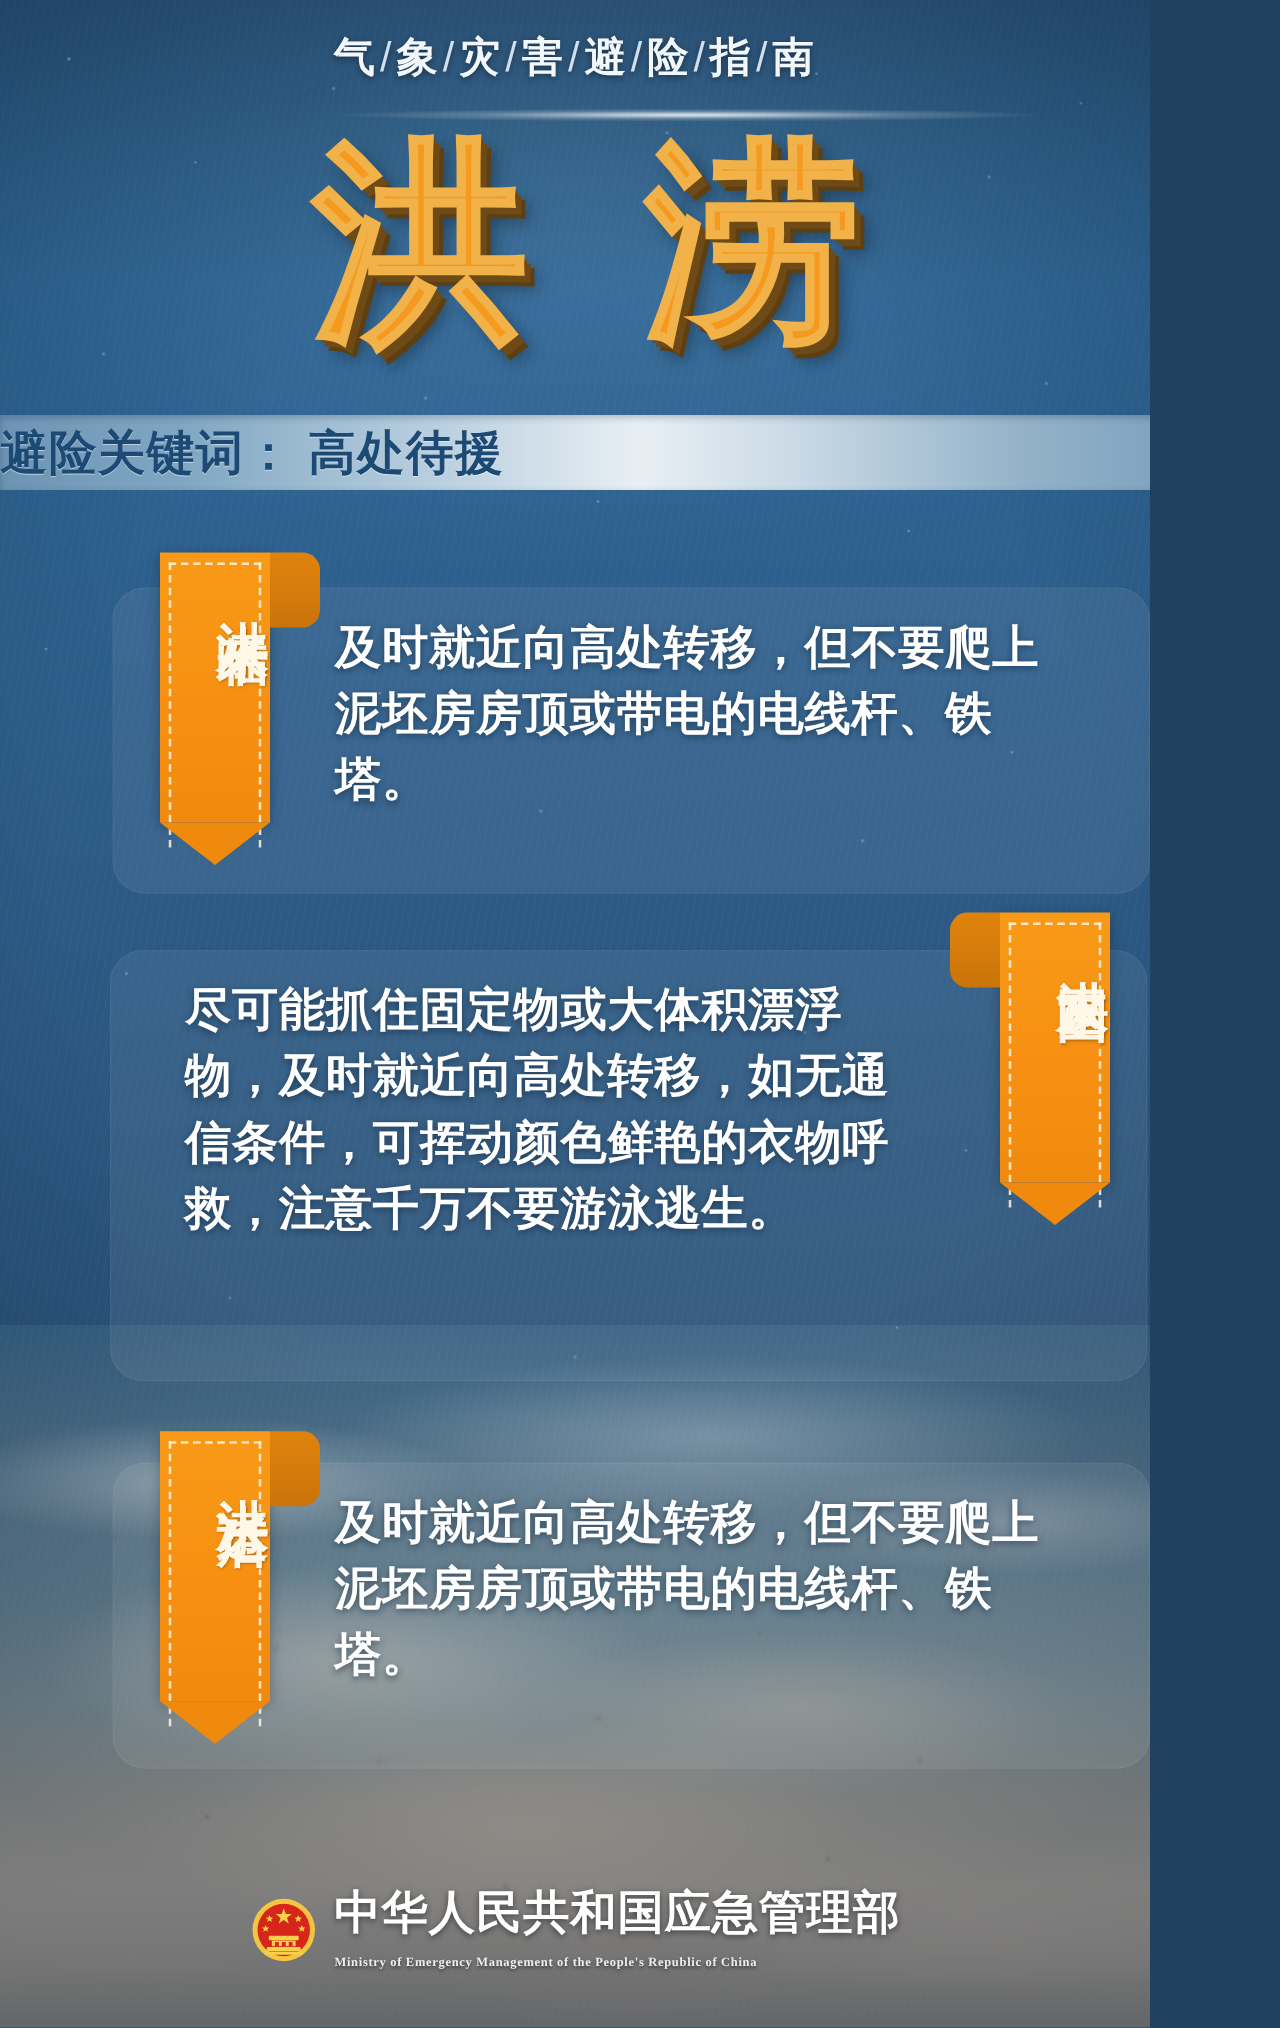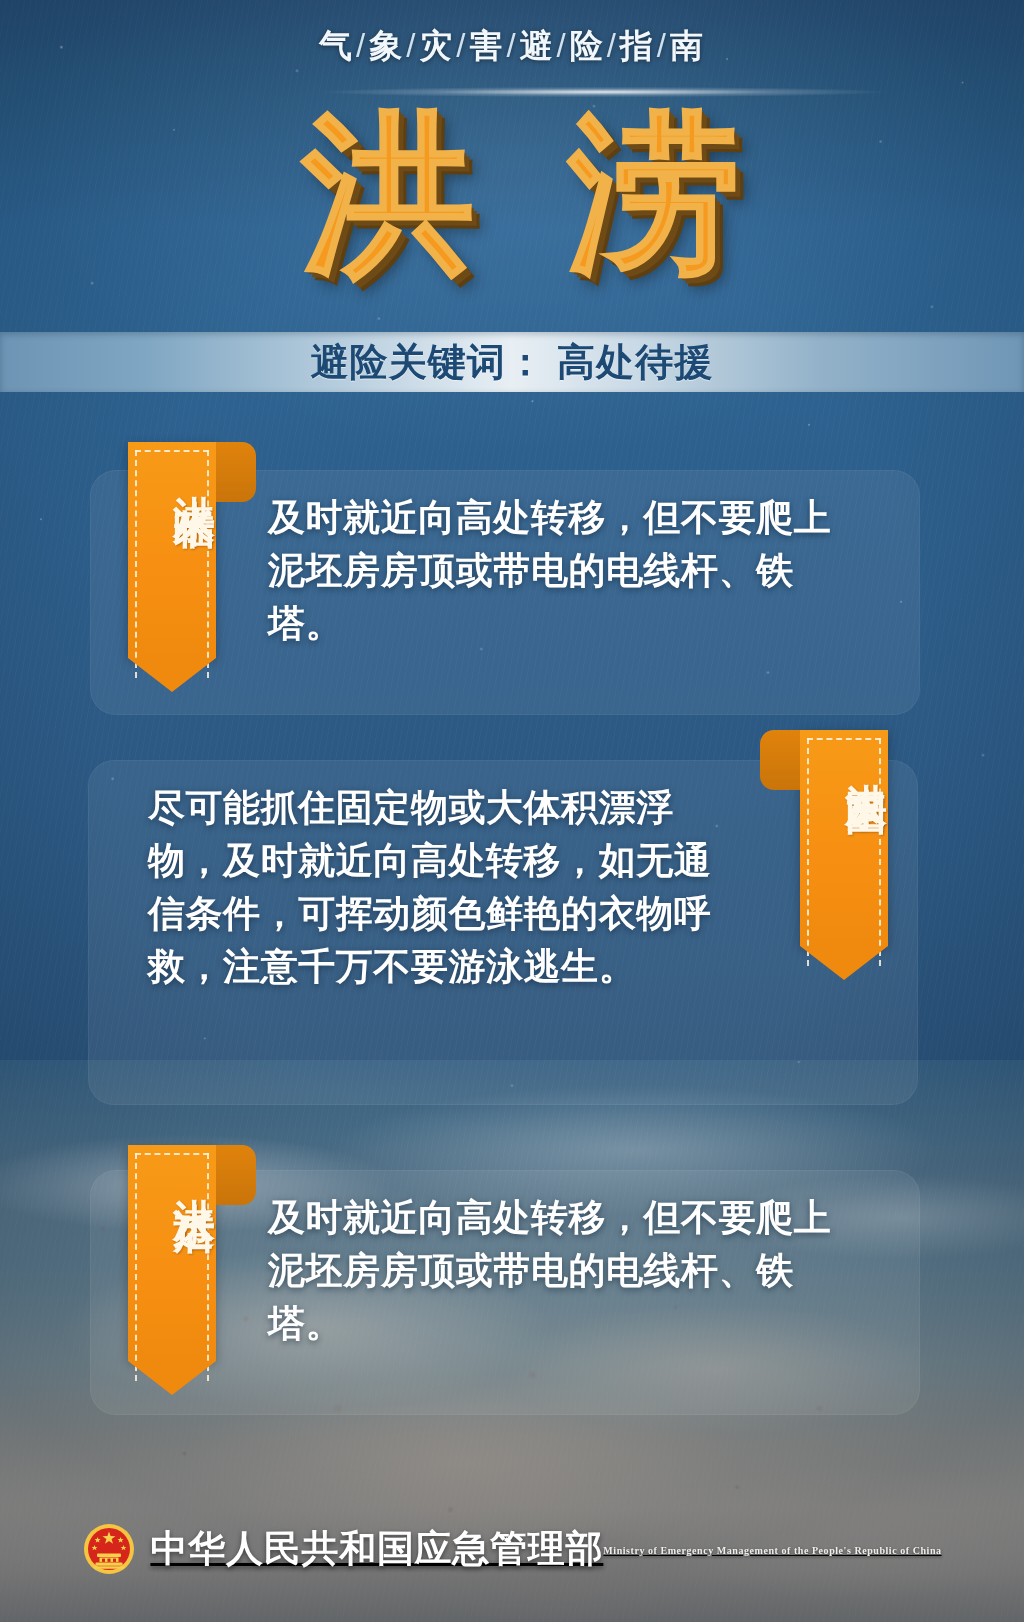--- a/index.html
+++ b/index.html
@@ -6,21 +6,21 @@
 
   html, body {
     width:1024px; height:1622px;
     font-family:"Liberation Sans","DejaVu Sans",sans-serif;
     background:#20415f;
     overflow:hidden;
   }
 
   #poster {
     position:relative;
-    width:1024px; height:1622px;
+    width:920px; height:1622px;
     overflow:hidden;
   }
 
   
   .bg-base {
     position:absolute; inset:0;
     background:
       linear-gradient(180deg,
         #28527a 0%,
         #2b5d86 6%,
@@ -179,21 +179,21 @@
     position:absolute; top:332px; left:0; width:1024px; height:60px;
     background:linear-gradient(90deg,
       #6d94b4 0%,
       #7fa6c2 14%,
       #b9cfdf 34%,
       #e8eff4 50%,
       #cadaE6 62%,
       #93b2c9 80%,
       #6f96b6 100%);
     box-shadow:0 2px 6px rgba(10,30,50,.25) inset;
-    display:flex; align-items:center; justify-content:center;
+    display:flex; align-items:center; justify-content:flex-start;
     z-index:6;
   }
   .sub-banner-text {
     font-size:38px; font-weight:900;
     color:#1d4a74;
     letter-spacing:.03em;
     text-shadow:0 1px 0 rgba(255,255,255,.5);
     white-space:pre;
   }
 
@@ -269,21 +269,21 @@
     text-shadow:0 2px 6px rgba(10,30,50,.55);
   }
 
   
   .footer {
     position:absolute; left:0; right:0; bottom:46px;
     display:flex; align-items:center; justify-content:center;
     gap:14px; z-index:7;
   }
   .emblem { position:relative; width:54px; height:54px; flex:0 0 auto; }
-  .footer-text { display:flex; flex-direction:row;text-decoration:underline; }
+  .footer-text { display:flex; flex-direction:column; }
   .ministry-cn {
     font-size:37px; font-weight:900; color:#ffffff;
     letter-spacing:.02em; line-height:1.05;
     text-shadow:0 2px 5px rgba(0,0,0,.5);
   }
   .ministry-en {
     font-family:"Liberation Serif","DejaVu Serif",serif;
     font-size:10px; font-weight:700; color:#f0eeea;
     letter-spacing:.055em; margin-top:15px;
     text-shadow:0 1px 3px rgba(0,0,0,.55);

